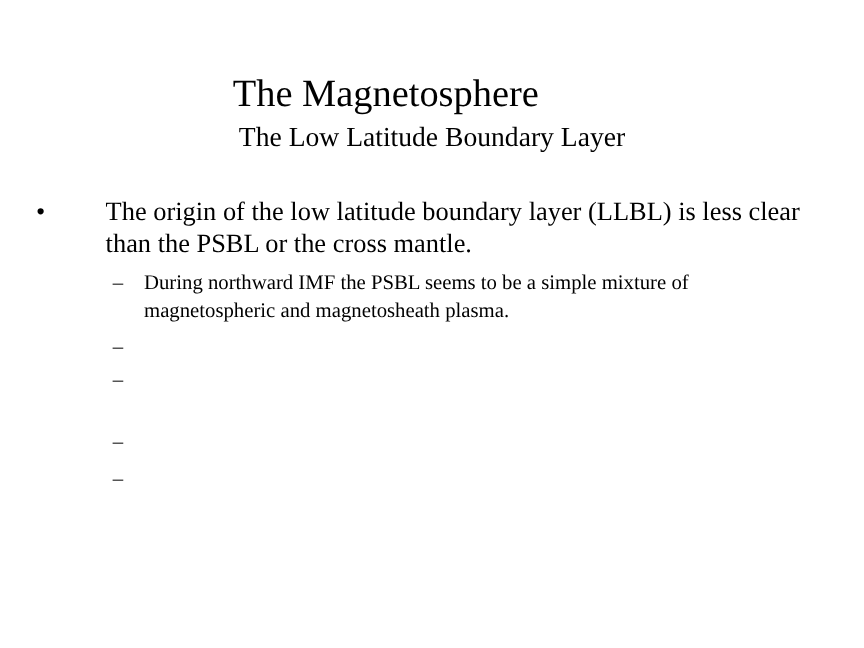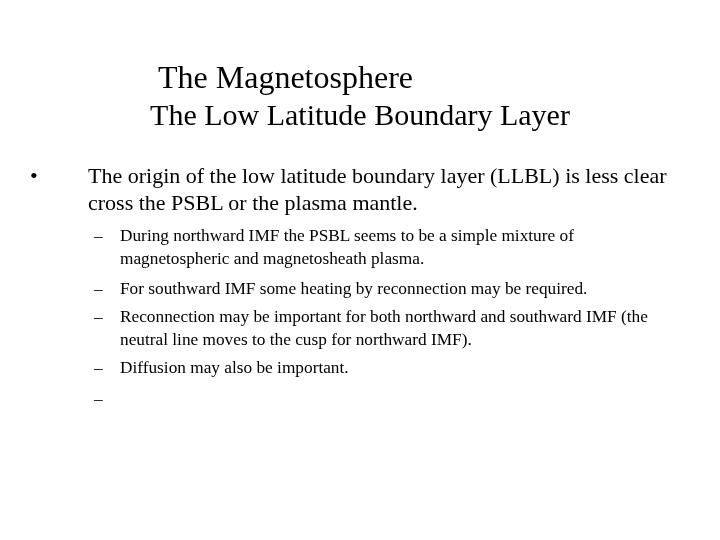--- a/index.html
+++ b/index.html
@@ -2,25 +2,25 @@
 <html><head>
 <meta charset="utf-8">
 <style>
   html, body { margin: 0; padding: 0; }
   body {
     width: 720px; height: 540px; background: #ffffff; position: relative; overflow: hidden;
     font-family: "Liberation Serif", "DejaVu Serif", serif; color: #000000;
   }
   .title {
     position: absolute; left: 0; width: 571px; top: 58px; text-align: center;
-    font-size: 32px; line-height: 38px;
+    font-size: 32px; line-height: 38px; padding-left: 36px;
   }
   .subtitle {
     position: absolute; left: 0; width: 720px; top: 99px; text-align: center;
-    font-size: 30px; line-height: 32px;
+    font-size: 23px; line-height: 32px;
   }
   .body { position: absolute; left: 0; top: 160px; width: 720px; }
   .l1 {
     position: absolute; left: 88px; width: 580px; font-size: 22px; line-height: 27px;
   }
   .l1 .bullet { position: absolute; left: -58px; top: 0; }
   .l2 {
     position: absolute; left: 120px; width: 560px; font-size: 17.3px; line-height: 23px;
   }
   .l2 .dash { position: absolute; left: -26px; top: 0; }
@@ -28,36 +28,33 @@
 </head>
 <body>
 
 <div>
   <div class="title">The Magnetosphere</div>
   <div class="subtitle">The Low Latitude Boundary Layer</div>
 
   <div class="body">
     <div class="l1" style="top:2px;">
       <span class="bullet">•</span>
-      <span>The origin of the low latitude boundary layer (LLBL) is less clear cross the PSBL or the plasma mantle.</span>
+      <span>The origin of the low latitude boundary layer (LLBL) is less clear than the PSBL or the cross mantle.</span>
     </div>
 
     <div class="l2" style="top:64px;">
       <span class="dash">–</span>
       <span>During northward IMF the PSBL seems to be a simple mixture of magnetospheric and magnetosheath plasma.</span>
     </div>
     <div class="l2" style="top:117px;">
       <span class="dash">–</span>
-      <span>For southward IMF some heating by reconnection may be required.</span>
     </div>
     <div class="l2" style="top:145px;">
       <span class="dash">–</span>
-      <span>Reconnection may be important for both northward and southward IMF (the neutral line moves to the cusp for northward IMF).</span>
     </div>
     <div class="l2" style="top:196px;">
       <span class="dash">–</span>
-      <span>Diffusion may also be important.</span>
     </div>
     <div class="l2" style="top:227px;">
       <span class="dash">–</span>
     </div>
   </div>
 </div>
 
 </body></html>

